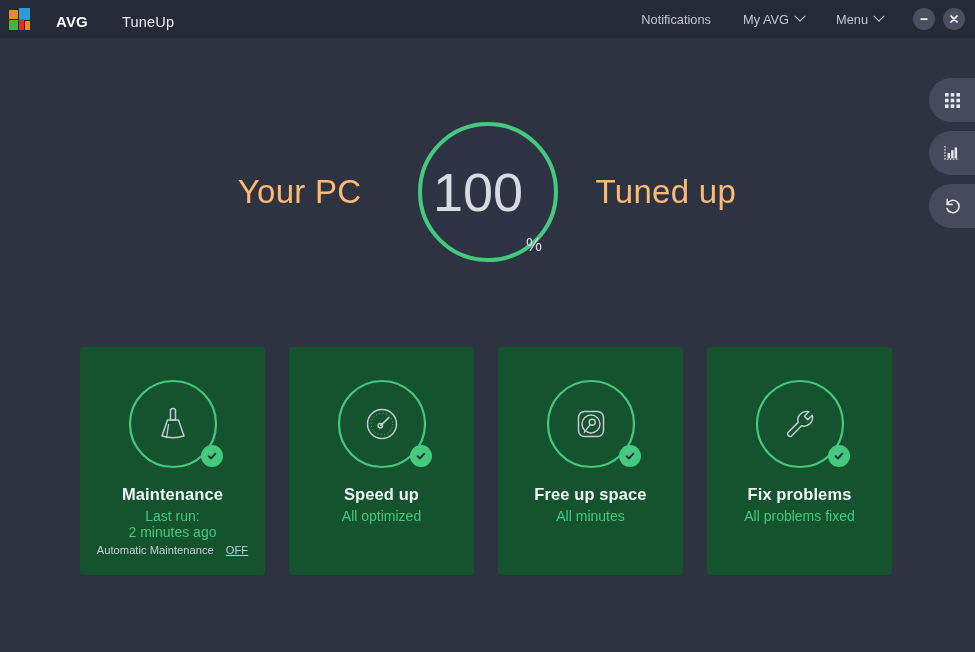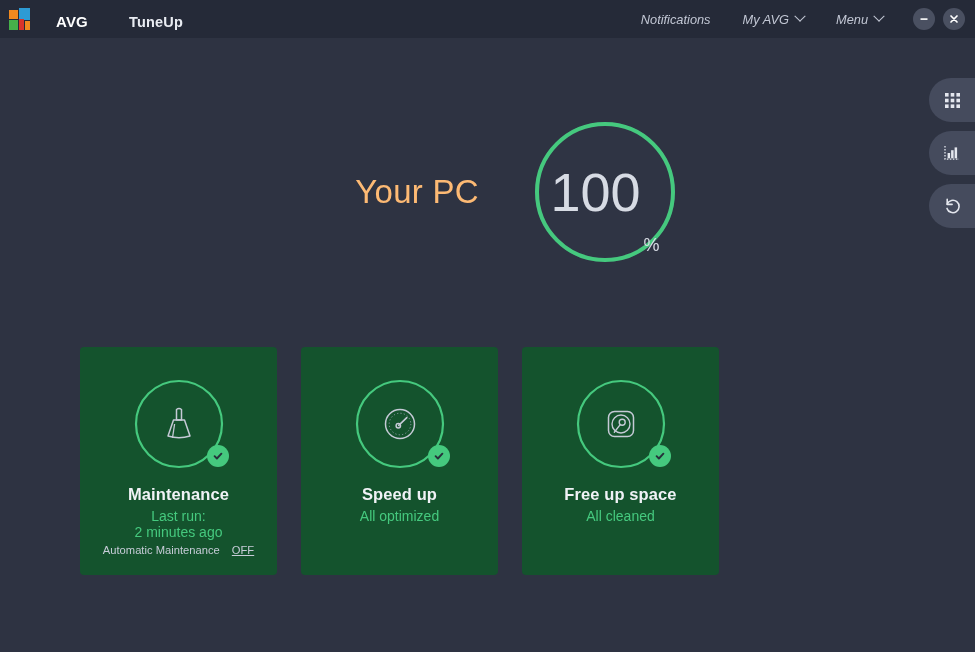--- a/index.html
+++ b/index.html
@@ -56,32 +56,31 @@
 
   .brand-avg {
     color: #ffffff;
     font-size: 15px;
     font-weight: bold;
     letter-spacing: 0.2px;
   }
   .brand-product {
     color: #e9ecf2;
     font-size: 14.5px;
-    font-weight: bold;
+    font-weight: normal;
     letter-spacing: 0.2px;
-    margin-left: 16px;
+    margin-left: 9px;
   }
 
   .titlebar-spacer { flex: 1 1 auto; }
 
   .nav {
     display: flex;
     align-items: center;
     gap: 0px;
-    font-style: italic;
   }
   .nav-item {
     color: #c2c7d4;
     font-size: 12.8px;
     padding: 6px 16px;
     cursor: pointer;
     display: flex;
     align-items: center;
     gap: 7px;
     white-space: nowrap;
@@ -355,20 +354,21 @@
       <svg width="152" height="152" viewBox="0 0 152 152">
         <circle cx="76" cy="76" r="68" fill="#2f3444" stroke="#3a4053" stroke-width="4"></circle>
         <circle cx="76" cy="76" r="68" fill="none" stroke="#45c97e" stroke-width="4" stroke-linecap="round" stroke-dasharray="427.3 427.3" stroke-dashoffset="0" transform="rotate(-90 76 76)"></circle>
       </svg>
       <div class="gauge-inner">
         <span class="gauge-val">100</span>
         <span class="gauge-pct">%</span>
       </div>
     </div>
 
+    <div class="hero-text hero-right">Tuned up</div>
   </div>
 
   <div class="cards">
 
     <div class="card">
       <div class="card-ring">
         <svg class="ring" width="92" height="92" viewBox="0 0 92 92">
           <circle cx="46" cy="46" r="43" fill="none" stroke="#45c97e" stroke-width="2.2"></circle>
         </svg>
         <div class="card-glyph">
@@ -426,18 +426,40 @@
             <path d="M21.2 22.6 L15.3 30.2" stroke="#c5cad6" stroke-width="1.4" stroke-linecap="round"></path>
           </svg>
         </div>
         <div class="badge">
           <svg width="12" height="12" viewBox="0 0 12 12">
             <path d="M2.6 6.2 L4.9 8.5 L9.4 3.7" stroke="#26313a" stroke-width="1.9" fill="none" stroke-linecap="round" stroke-linejoin="round"></path>
           </svg>
         </div>
       </div>
       <div class="card-title">Free up space</div>
-      <div class="card-sub">All cleaned</div>
-    </div>
-
+      <div class="card-sub">All minutes</div>
+    </div>
+
+    <div class="card">
+      <div class="card-ring">
+        <svg class="ring" width="92" height="92" viewBox="0 0 92 92">
+          <circle cx="46" cy="46" r="43" fill="none" stroke="#45c97e" stroke-width="2.2"></circle>
+        </svg>
+        <div class="card-glyph">
+          <svg width="44" height="44" viewBox="0 0 44 44">
+            <path d="M30.8 9.8 L26.4 14.2 L29.8 17.6 L34.2 13.2
+                     A8.6 8.6 0 0 1 23.6 23.8
+                     L13.2 34.2 A2.6 2.6 0 0 1 9.8 30.8
+                     L20.2 20.4 A8.6 8.6 0 0 1 30.8 9.8 Z" fill="none" stroke="#c5cad6" stroke-width="1.5" stroke-linejoin="round"></path>
+          </svg>
+        </div>
+        <div class="badge">
+          <svg width="12" height="12" viewBox="0 0 12 12">
+            <path d="M2.6 6.2 L4.9 8.5 L9.4 3.7" stroke="#26313a" stroke-width="1.9" fill="none" stroke-linecap="round" stroke-linejoin="round"></path>
+          </svg>
+        </div>
+      </div>
+      <div class="card-title">Fix problems</div>
+      <div class="card-sub">All problems fixed</div>
+    </div>
 
   </div>
 </div>
 
 </body></html>

